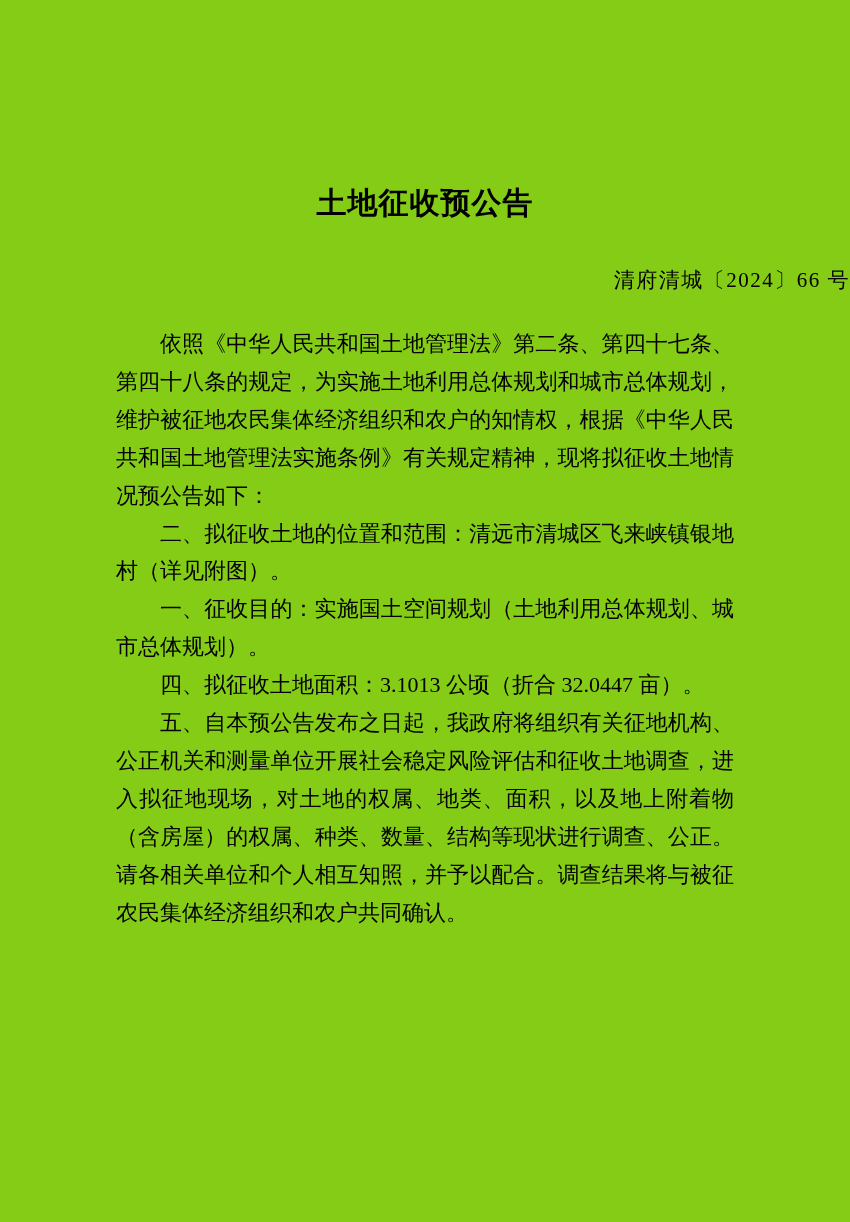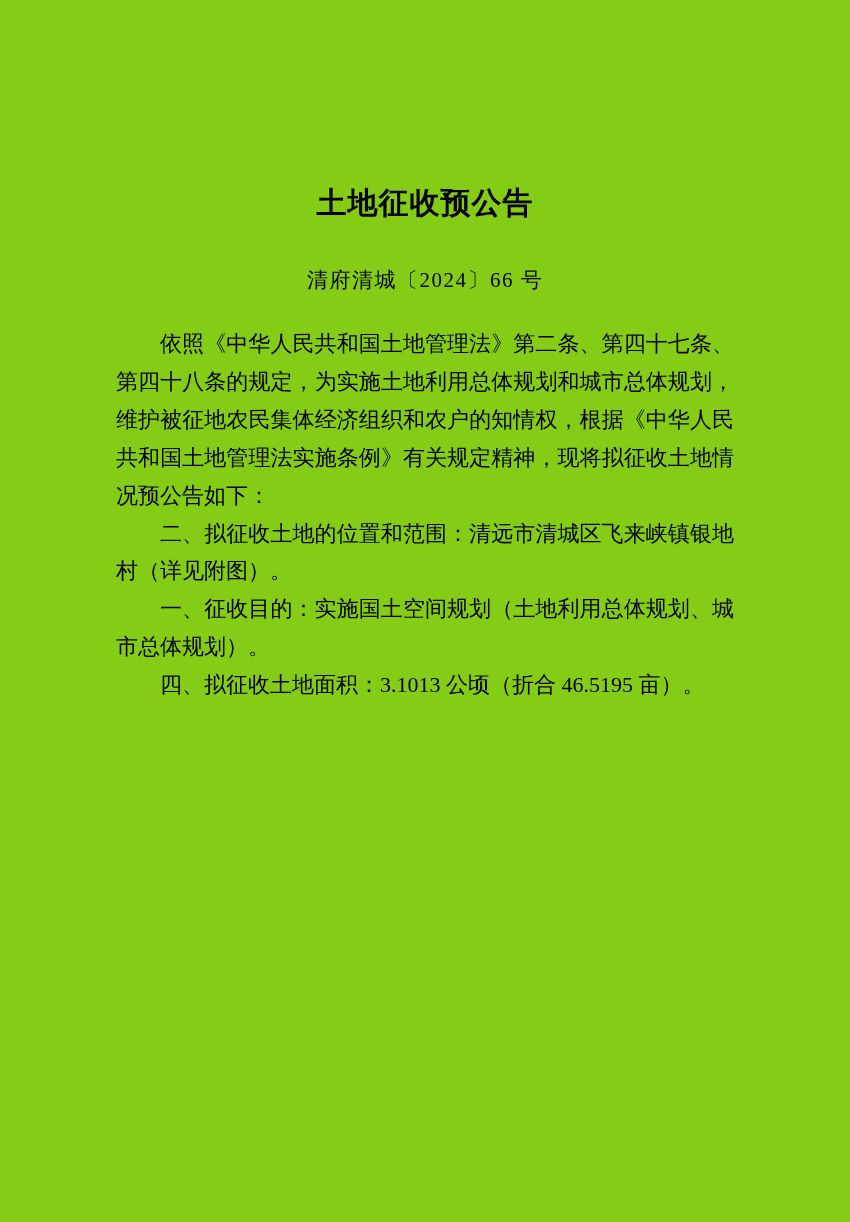--- a/index.html
+++ b/index.html
@@ -26,21 +26,21 @@
     font-size: 30px;
     font-weight: 700;
     letter-spacing: 1px;
     line-height: 1.1;
   }
   .doc-number {
     position: absolute;
     top: 268px;
     left: 0;
     width: 100%;
-    text-align: center;
+    text-align: right;
     font-size: 21px;
     letter-spacing: 1.5px;
     line-height: 1.2;
   }
   .doc-body {
     position: absolute;
     top: 325px;
     left: 116px;
     width: 618px;
     font-size: 22px;
@@ -60,15 +60,16 @@
 
 <div class="page">
   <h1 class="doc-title">土地征收预公告</h1>
 
   <div class="doc-number">清府清城〔2024〕66 号</div>
 
   <div class="doc-body">
     <p>依照《中华人民共和国土地管理法》第二条、第四十七条、第四十八条的规定，为实施土地利用总体规划和城市总体规划，维护被征地农民集体经济组织和农户的知情权，根据《中华人民共和国土地管理法实施条例》有关规定精神，现将拟征收土地情况预公告如下：</p>
     <p>二、拟征收土地的位置和范围：清远市清城区飞来峡镇银地村（详见附图）。</p>
     <p>一、征收目的：实施国土空间规划（土地利用总体规划、城市总体规划）。</p>
-    <p>四、拟征收土地面积：3.1013 公顷（折合 46.5195 亩）。</p>
+    <p>四、拟征收土地面积：3.1013 公顷（折合 32.0447 亩）。</p>
+    <p>五、自本预公告发布之日起，我政府将组织有关征地机构、公正机关和测量单位开展社会稳定风险评估和征收土地调查，进入拟征地现场，对土地的权属、地类、面积，以及地上附着物（含房屋）的权属、种类、数量、结构等现状进行调查、公正。请各相关单位和个人相互知照，并予以配合。调查结果将与被征农民集体经济组织和农户共同确认。</p>
   </div>
 </div>
 
 </body></html>

